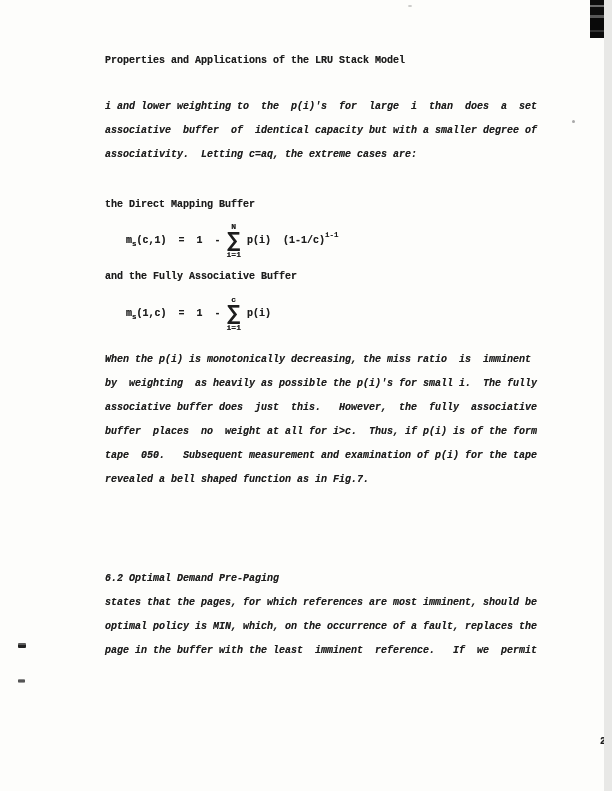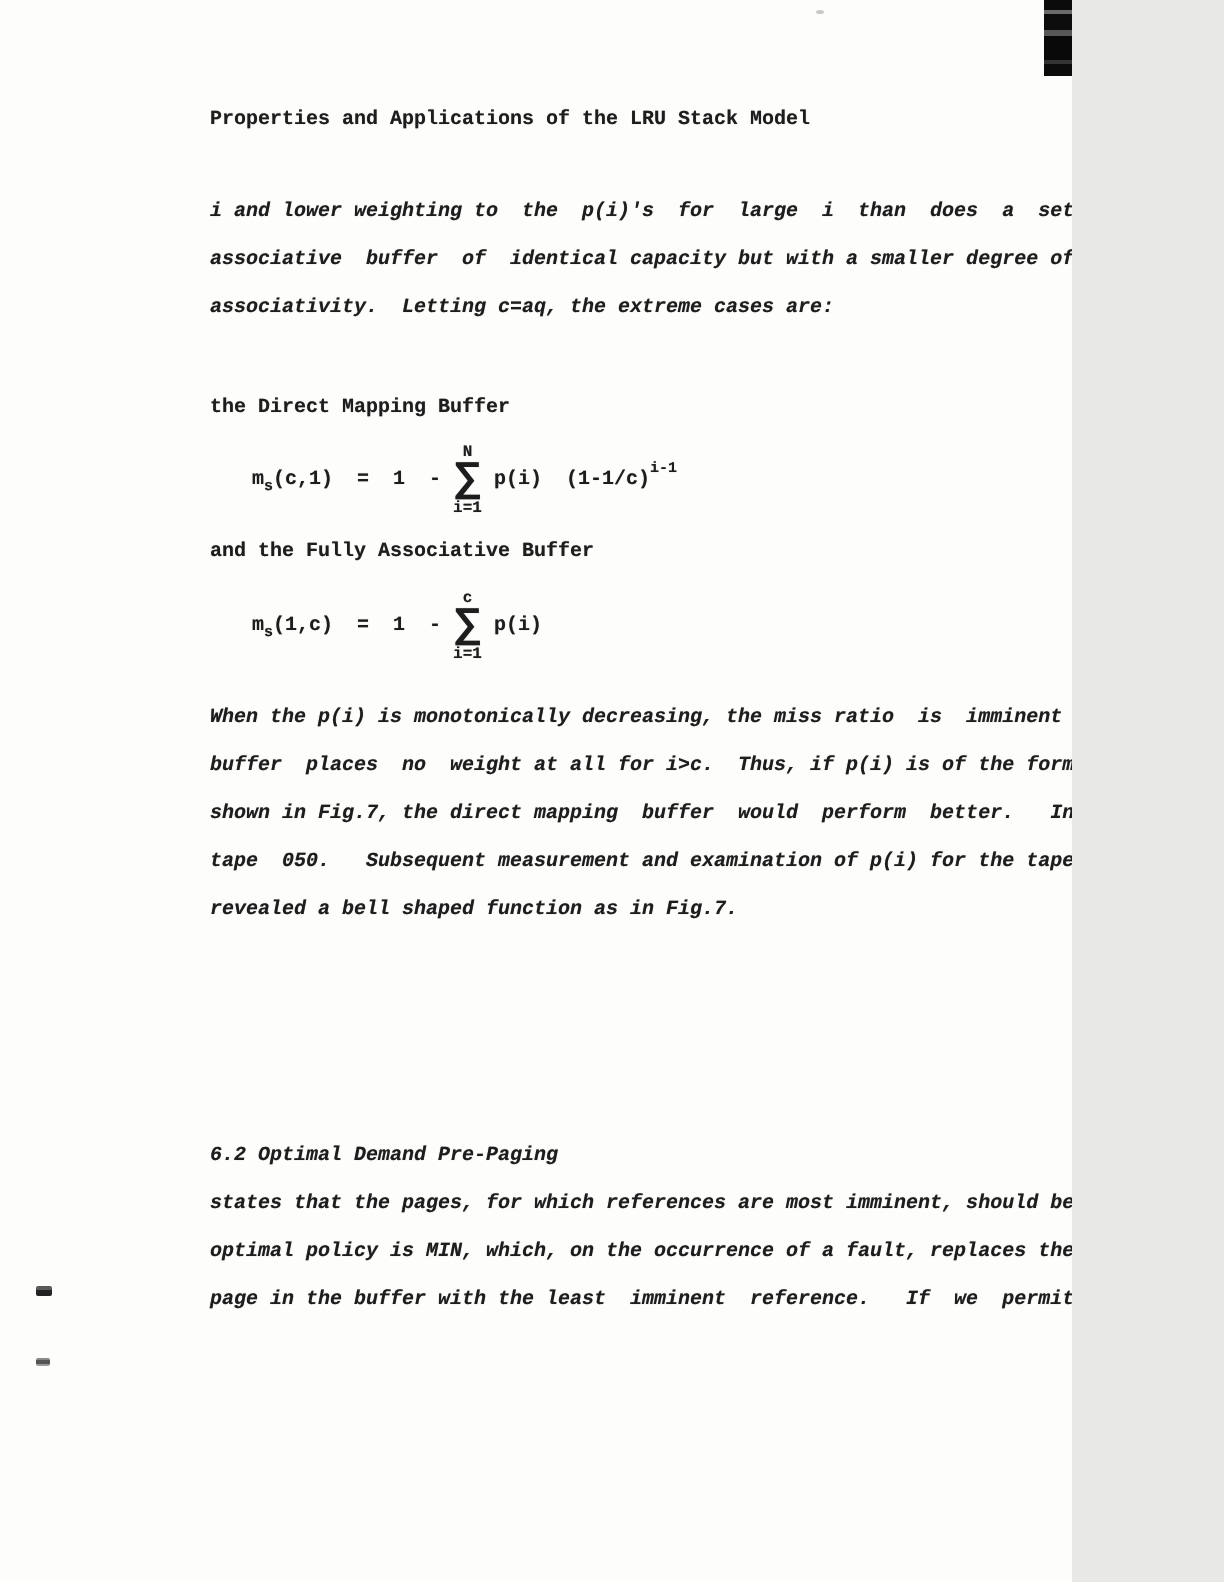--- a/index.html
+++ b/index.html
@@ -1,18 +1,18 @@
 <!DOCTYPE html>
 <html><head>
 <meta charset="utf-8">
 <style>
   html,body{margin:0;padding:0;background:#e8e8e6;}
   .page{
     position:relative;
-    width:536px;height:791px;
+    width:604px;height:791px;
     background:#fdfdfb;
     overflow:hidden;
     font-family:"Liberation Mono","DejaVu Sans Mono",monospace;
     font-weight:600;
     color:#1d1d1d;
     text-shadow:0 0 .4px rgba(20,20,20,.55);
   }
   .tline{position:absolute;white-space:pre;font-size:10px;line-height:12px;}
   .block{position:absolute;left:105px;font-style:italic;}
   .line{white-space:pre;font-size:10px;height:24px;line-height:24px;}
@@ -79,22 +79,23 @@
     <span class="sum">
       <span class="lim">c</span>
       <span class="sigma">∑</span>
       <span class="lim">i=1</span>
     </span>
     <span>p(i)</span>
   </div>
 
   <div class="block" style="top:348px">
     <div class="line">When the p(i) is monotonically decreasing, the miss ratio  is  imminent</div>
+    <div class="line">by  weighting  as heavily as possible the p(i)'s for small i.  The fully</div>
+    <div class="line">associative buffer does  just  this.   However,  the  fully  associative</div>
     <div class="line">buffer  places  no  weight at all for i&gt;c.  Thus, if p(i) is of the form</div>
-    <div class="line">shown in Fig.7, the direct mapping  buffer  would  perform  better.   In</div>
     <div class="line">tape  050.   Subsequent measurement and examination of p(i) for the tape</div>
     <div class="line">revealed a bell shaped function as in Fig.7.</div>
   </div>
 
   <div class="block" style="top:567px">
     <div class="line">6.2 Optimal Demand Pre-Paging</div>
     <div class="line">states that the pages, for which references are most imminent, should be</div>
     <div class="line">optimal policy is MIN, which, on the occurrence of a fault, replaces the</div>
     <div class="line">page in the buffer with the least  imminent  reference.   If  we  permit</div>
   </div>

